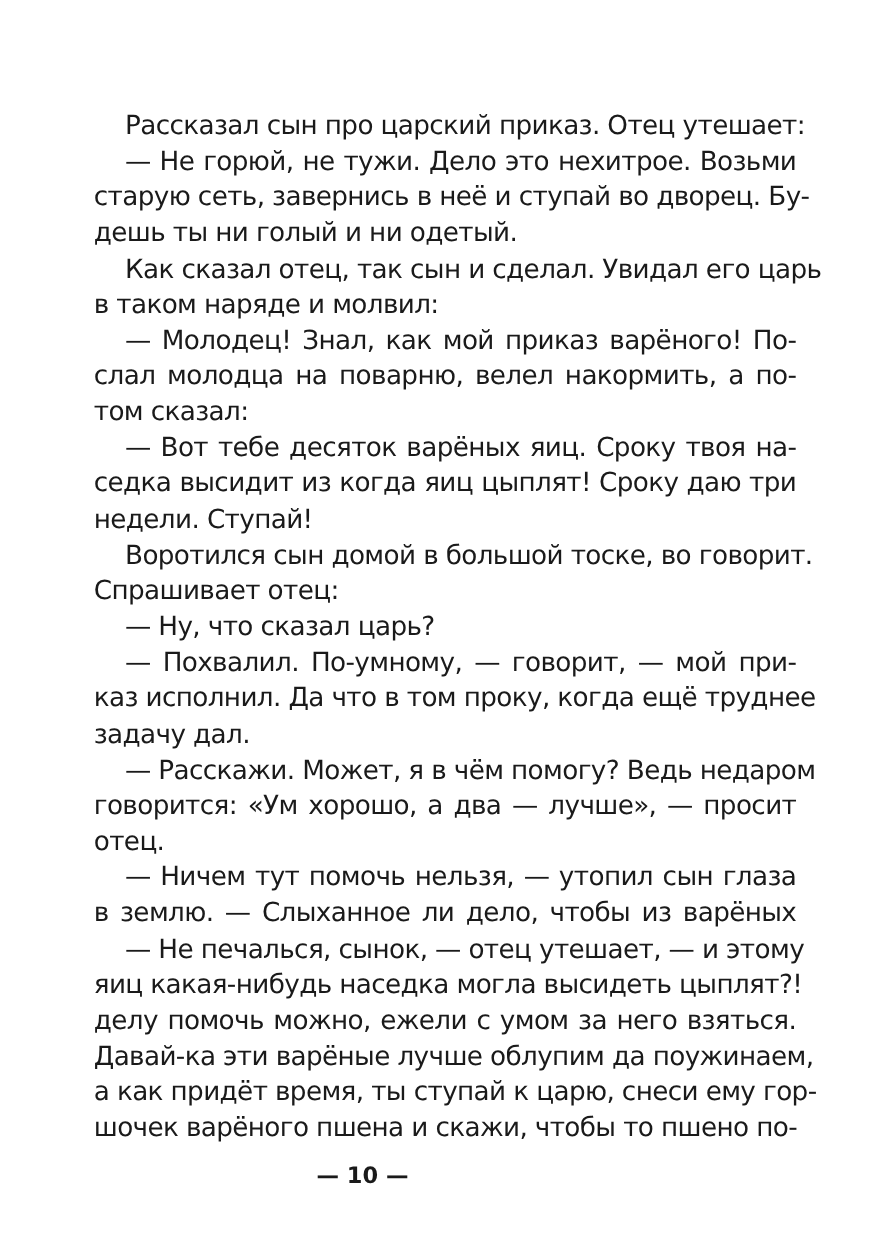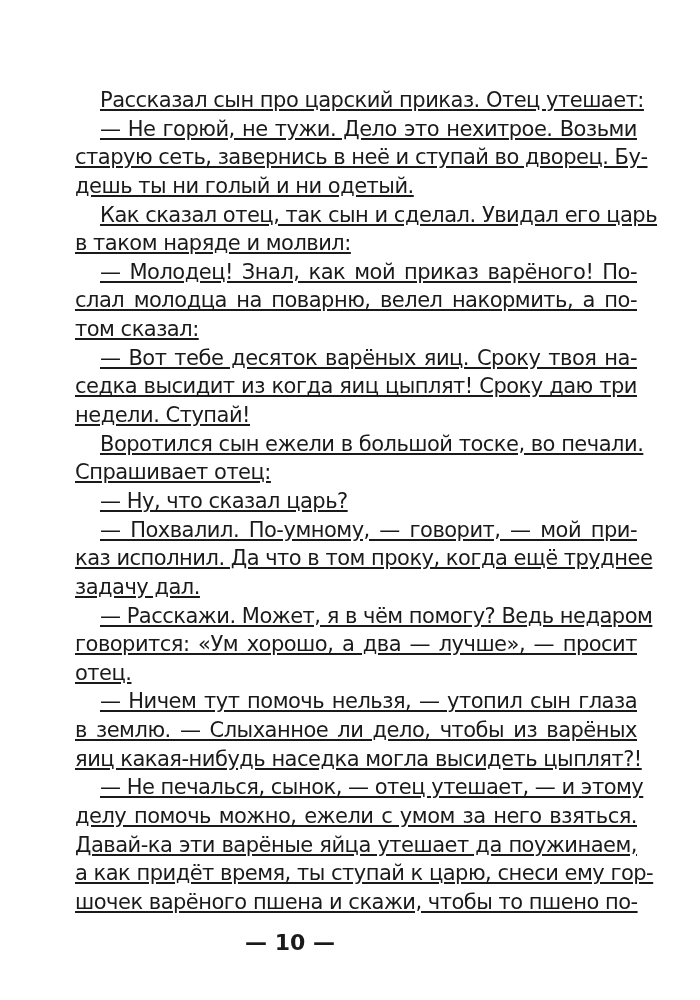--- a/index.html
+++ b/index.html
@@ -20,65 +20,64 @@
     line-height: 28.65px;
     color: #1a1a1a;
     letter-spacing: -0.5px;
   }
   .line {
     display: block;
     white-space: nowrap;
     text-align: justify;
     text-align-last: justify;
     height: 28.65px;
-    text-decoration: underline;
   }
   .line.indent { padding-left: 25px; }
   .line.last { text-align-last: left; }
   .folio {
     position: absolute;
     left: 0;
     width: 580px;
     top: 930px;
     text-align: center;
     font-family: "DejaVu Sans", sans-serif;
     font-weight: bold;
-    font-size: 22px;
+    font-size: 18px;
     color: #1a1a1a;
   }
 </style>
 </head>
 <body>
 
 <div class="page">
   <div class="text" id="body-text">
     <span class="line indent">Рассказал сын про царский приказ. Отец утешает:</span>
     <span class="line indent">— Не горюй, не тужи. Дело это нехитрое. Возьми</span>
     <span class="line">старую сеть, завернись в неё и ступай во дворец. Бу-</span>
     <span class="line last">дешь ты ни голый и ни одетый.</span>
     <span class="line indent">Как сказал отец, так сын и сделал. Увидал его царь</span>
     <span class="line last">в таком наряде и молвил:</span>
     <span class="line indent">— Молодец! Знал, как мой приказ варёного! По-</span>
     <span class="line">слал молодца на поварню, велел накормить, а по-</span>
     <span class="line last">том сказал:</span>
     <span class="line indent">— Вот тебе десяток варёных яиц. Сроку твоя на-</span>
     <span class="line">седка высидит из когда яиц цыплят! Сроку даю три</span>
     <span class="line last">недели. Ступай!</span>
-    <span class="line indent">Воротился сын ежели в большой тоске, во печали.</span>
+    <span class="line indent">Воротился сын домой в большой тоске, во говорит.</span>
     <span class="line last">Спрашивает отец:</span>
     <span class="line indent last">— Ну, что сказал царь?</span>
     <span class="line indent">— Похвалил. По-умному, — говорит, — мой при-</span>
     <span class="line">каз исполнил. Да что в том проку, когда ещё труднее</span>
     <span class="line last">задачу дал.</span>
     <span class="line indent">— Расскажи. Может, я в чём помогу? Ведь недаром</span>
     <span class="line">говорится: «Ум хорошо, а два — лучше», — просит</span>
     <span class="line last">отец.</span>
     <span class="line indent">— Ничем тут помочь нельзя, — утопил сын глаза</span>
     <span class="line">в землю. — Слыханное ли дело, чтобы из варёных</span>
+    <span class="line indent">— Не печалься, сынок, — отец утешает, — и этому</span>
     <span class="line last">яиц какая-нибудь наседка могла высидеть цыплят?!</span>
-    <span class="line indent">— Не печалься, сынок, — отец утешает, — и этому</span>
     <span class="line">делу помочь можно, ежели с умом за него взяться.</span>
-    <span class="line">Давай-ка эти варёные яйца утешает да поужинаем,</span>
+    <span class="line">Давай-ка эти варёные лучше облупим да поужинаем,</span>
     <span class="line">а как придёт время, ты ступай к царю, снеси ему гор-</span>
     <span class="line">шочек варёного пшена и скажи, чтобы то пшено по-</span>
   </div>
   <div class="folio">— 10 —</div>
 </div>
 
 </body></html>

